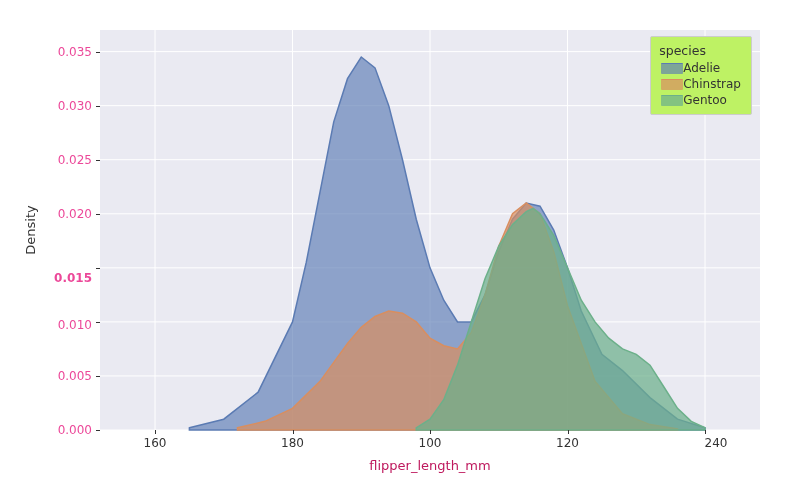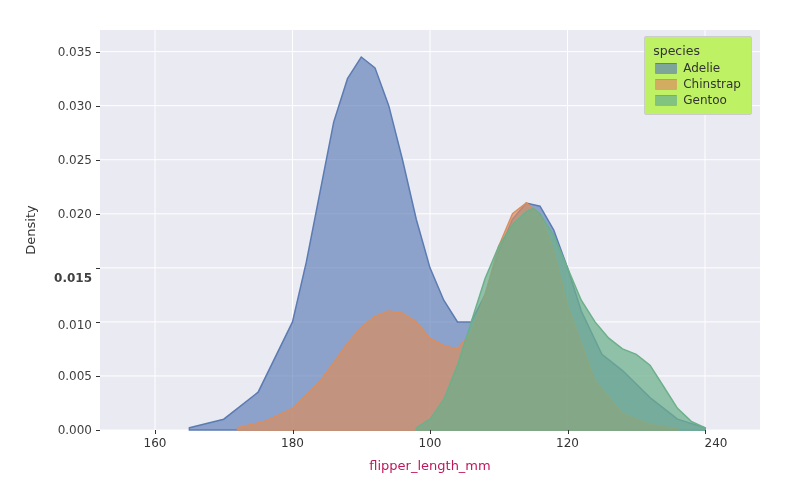--- a/index.html
+++ b/index.html
@@ -63,21 +63,21 @@
     position: absolute;
     top: 436px;
     transform: translateX(-50%);
     font-size: 12px;
     color: #333333;
   }
   .ytick {
     position: absolute;
     transform: translateY(-50%);
     font-size: 12px;
-    color: #404040;
+    color: #ec4899;
     text-align: right;
     width: 70px;
   }
   .legend {
     position: absolute;
     right: 8px;
     top: 6px;
     background: #bef264;
     border: 1px solid #cccccc;
     border-radius: 2px;
@@ -85,21 +85,20 @@
     font-size: 12px;
   }
   .legend-title {
     font-size: 12.5px;
     margin-bottom: 2px;
     color: #333333;
   }
   .legend-row {
     display: flex;
     align-items: center;
-    gap: 6px;
     padding: 1px 2px;
   }
   .legend-swatch {
     width: 22px;
     height: 10px;
     border-radius: 1px;
   }
   .tick-mark {
     position: absolute;
     background: #333333;

